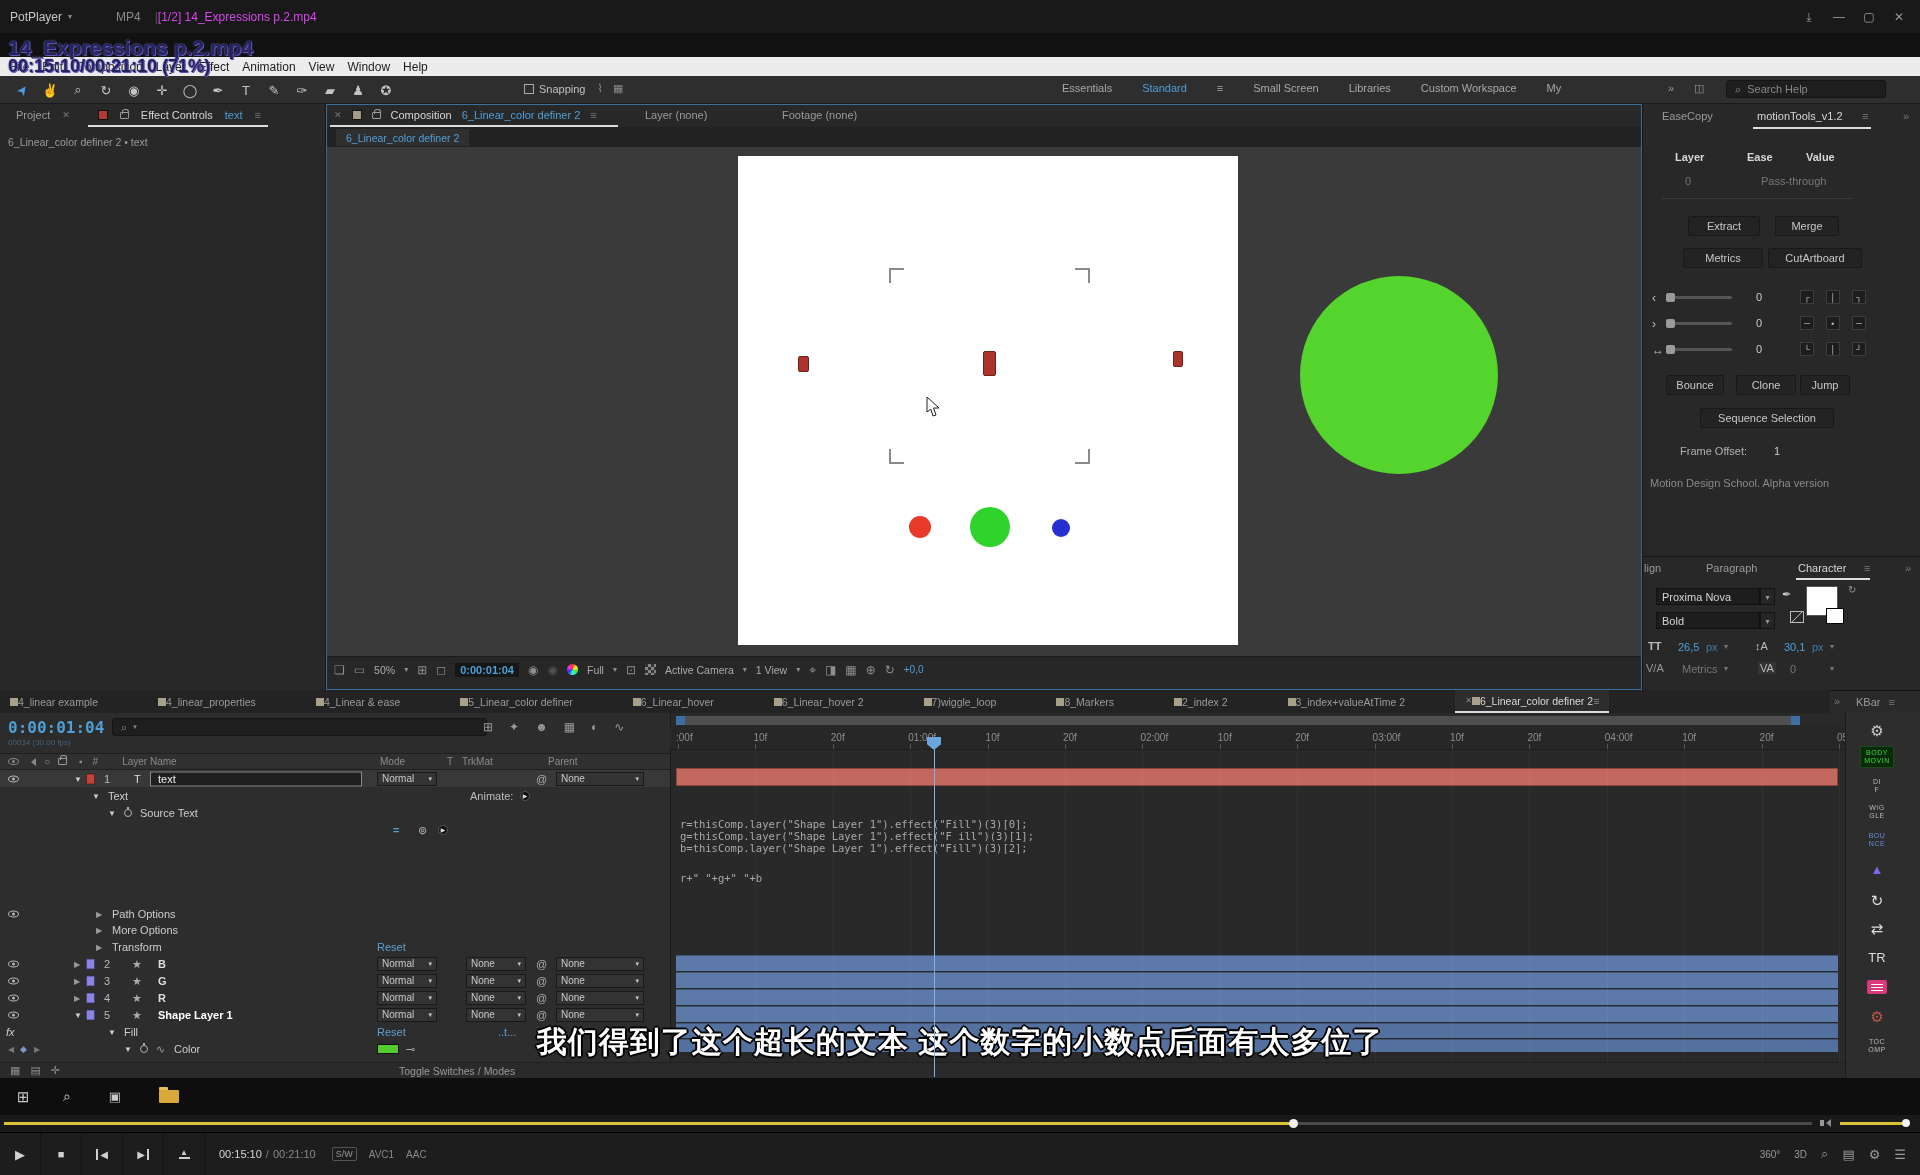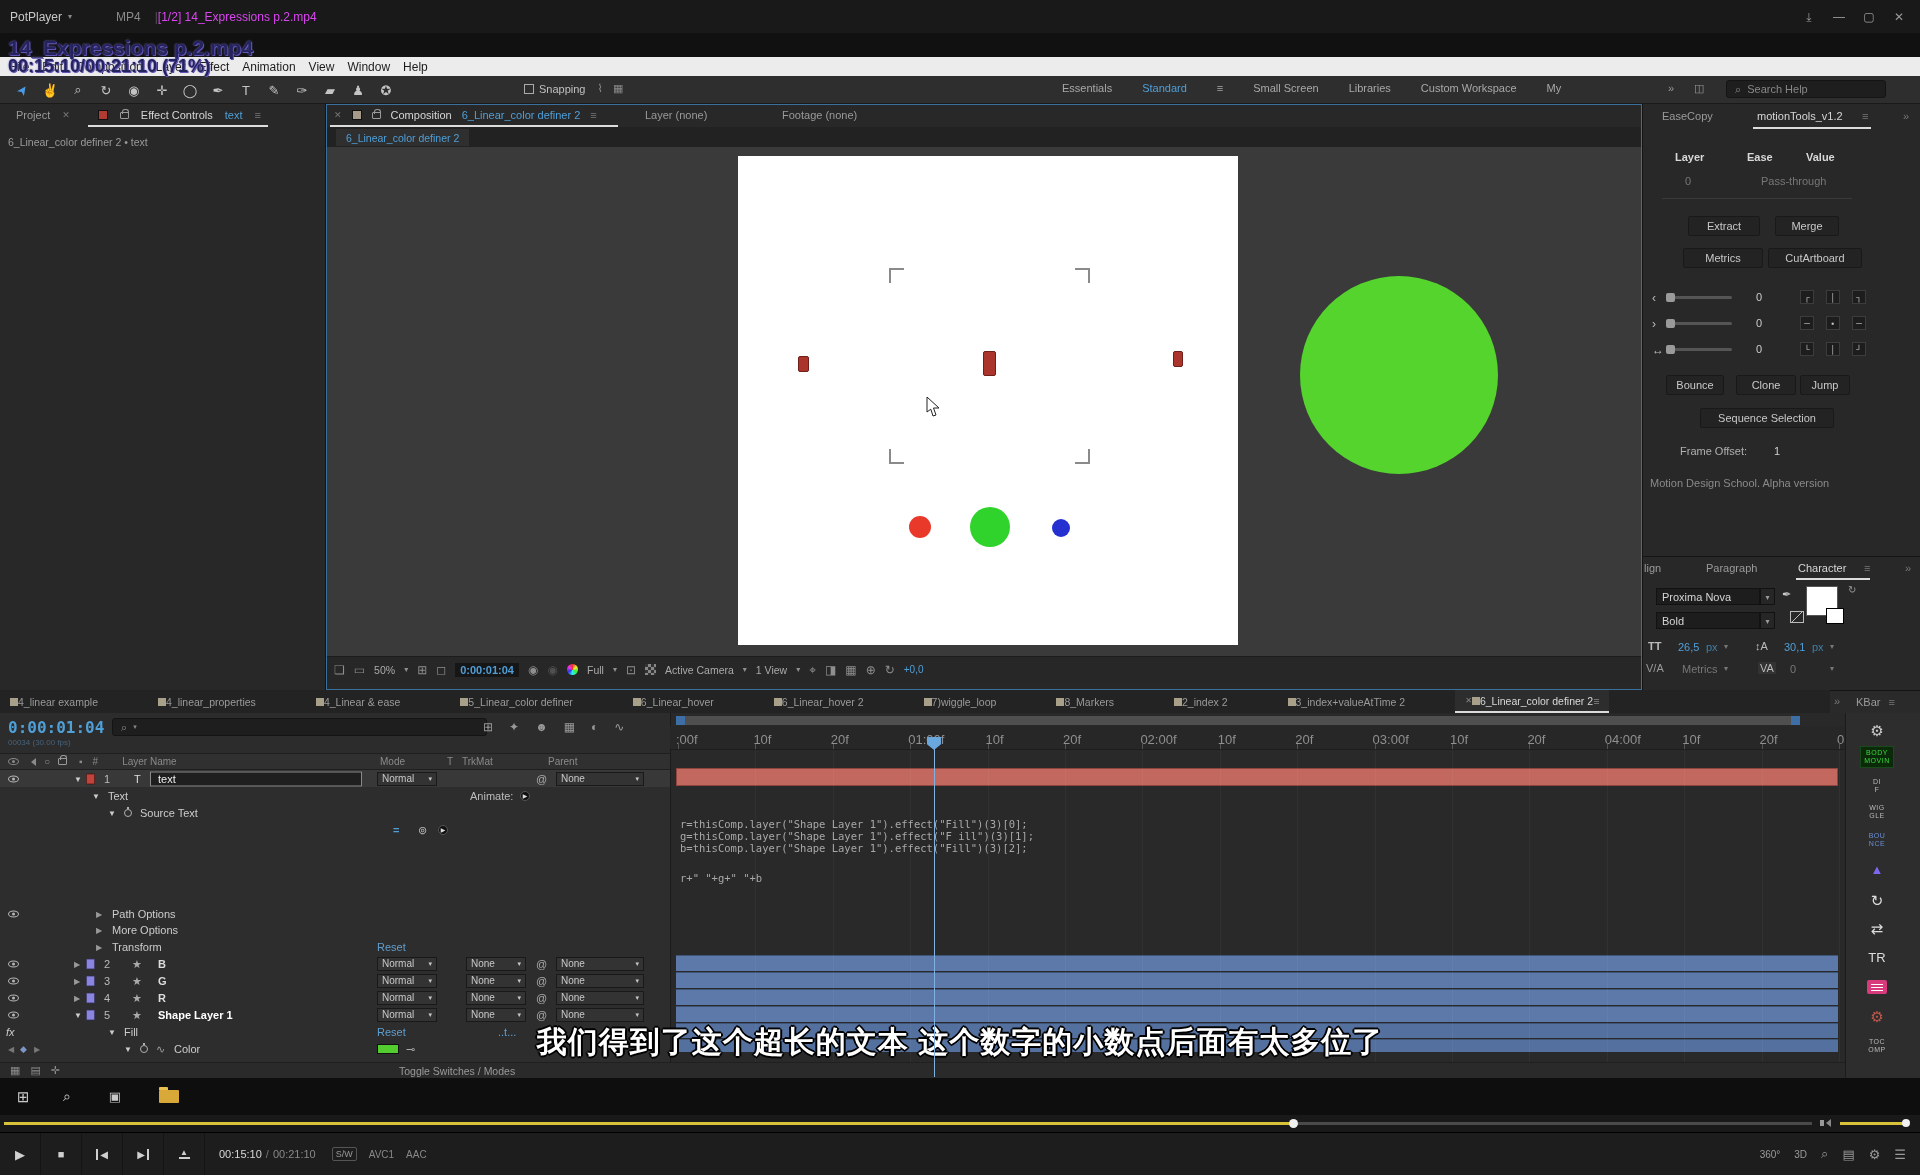--- a/index.html
+++ b/index.html
@@ -93,21 +93,21 @@
   
   .tl-tab { display:flex; align-items:center; gap:0; color:#9a9a9a; font-size:10.5px; padding:0 10px;
             height:23px; white-space:nowrap; }
   .tl-tab .sq { width:8px; height:8px; background:#a8a089; }
   .tl-tab.active { background:#2d2d2d; color:#d8d8d8; border-bottom:2px solid #dcdcdc; }
   .row { position:absolute; left:0; width:670px; height:17px; font-size:11px; color:#bbb; }
   .row > span, .row > div { position:absolute; top:50%; transform:translateY(-50%); }
   .dd { position:absolute; background:#333; border:1px solid #191919; height:14px; color:#c8c8c8;
         font-size:10px; display:flex; align-items:center; justify-content:space-between; padding:0 4px; top:1px; }
   .chip { width:9px; height:11px; border-radius:1px; border:1px solid rgba(0,0,0,.5); }
-  .tick-label { position:absolute; color:#8f8f8f; font-size:13px; top:6px; }
+  .tick-label { position:absolute; color:#8f8f8f; font-size:10px; top:6px; }
   .gridline { position:absolute; width:1px; background:rgba(255,255,255,0.04); }
   .bluebar { position:absolute; left:676px; width:1162px; background:#5c79aa; border-top:1px solid #3e5578; }
   .kbar-item { position:absolute; left:1845px; width:64px; text-align:center; }
   .kbar-txt { font-size:7px; line-height:8px; color:#b8b8b8; letter-spacing:0.5px; }
 
   
   .taskbar { position:absolute; left:0; top:1078px; width:1920px; height:37px; background:#0e0e0e; }
   .tb-icon { position:absolute; top:0; height:37px; display:flex; align-items:center; justify-content:center;
              color:#c8c8c8; }
   .folder { width:20px; height:13px; background:#d8a838; border-radius:1px; position:relative; }

